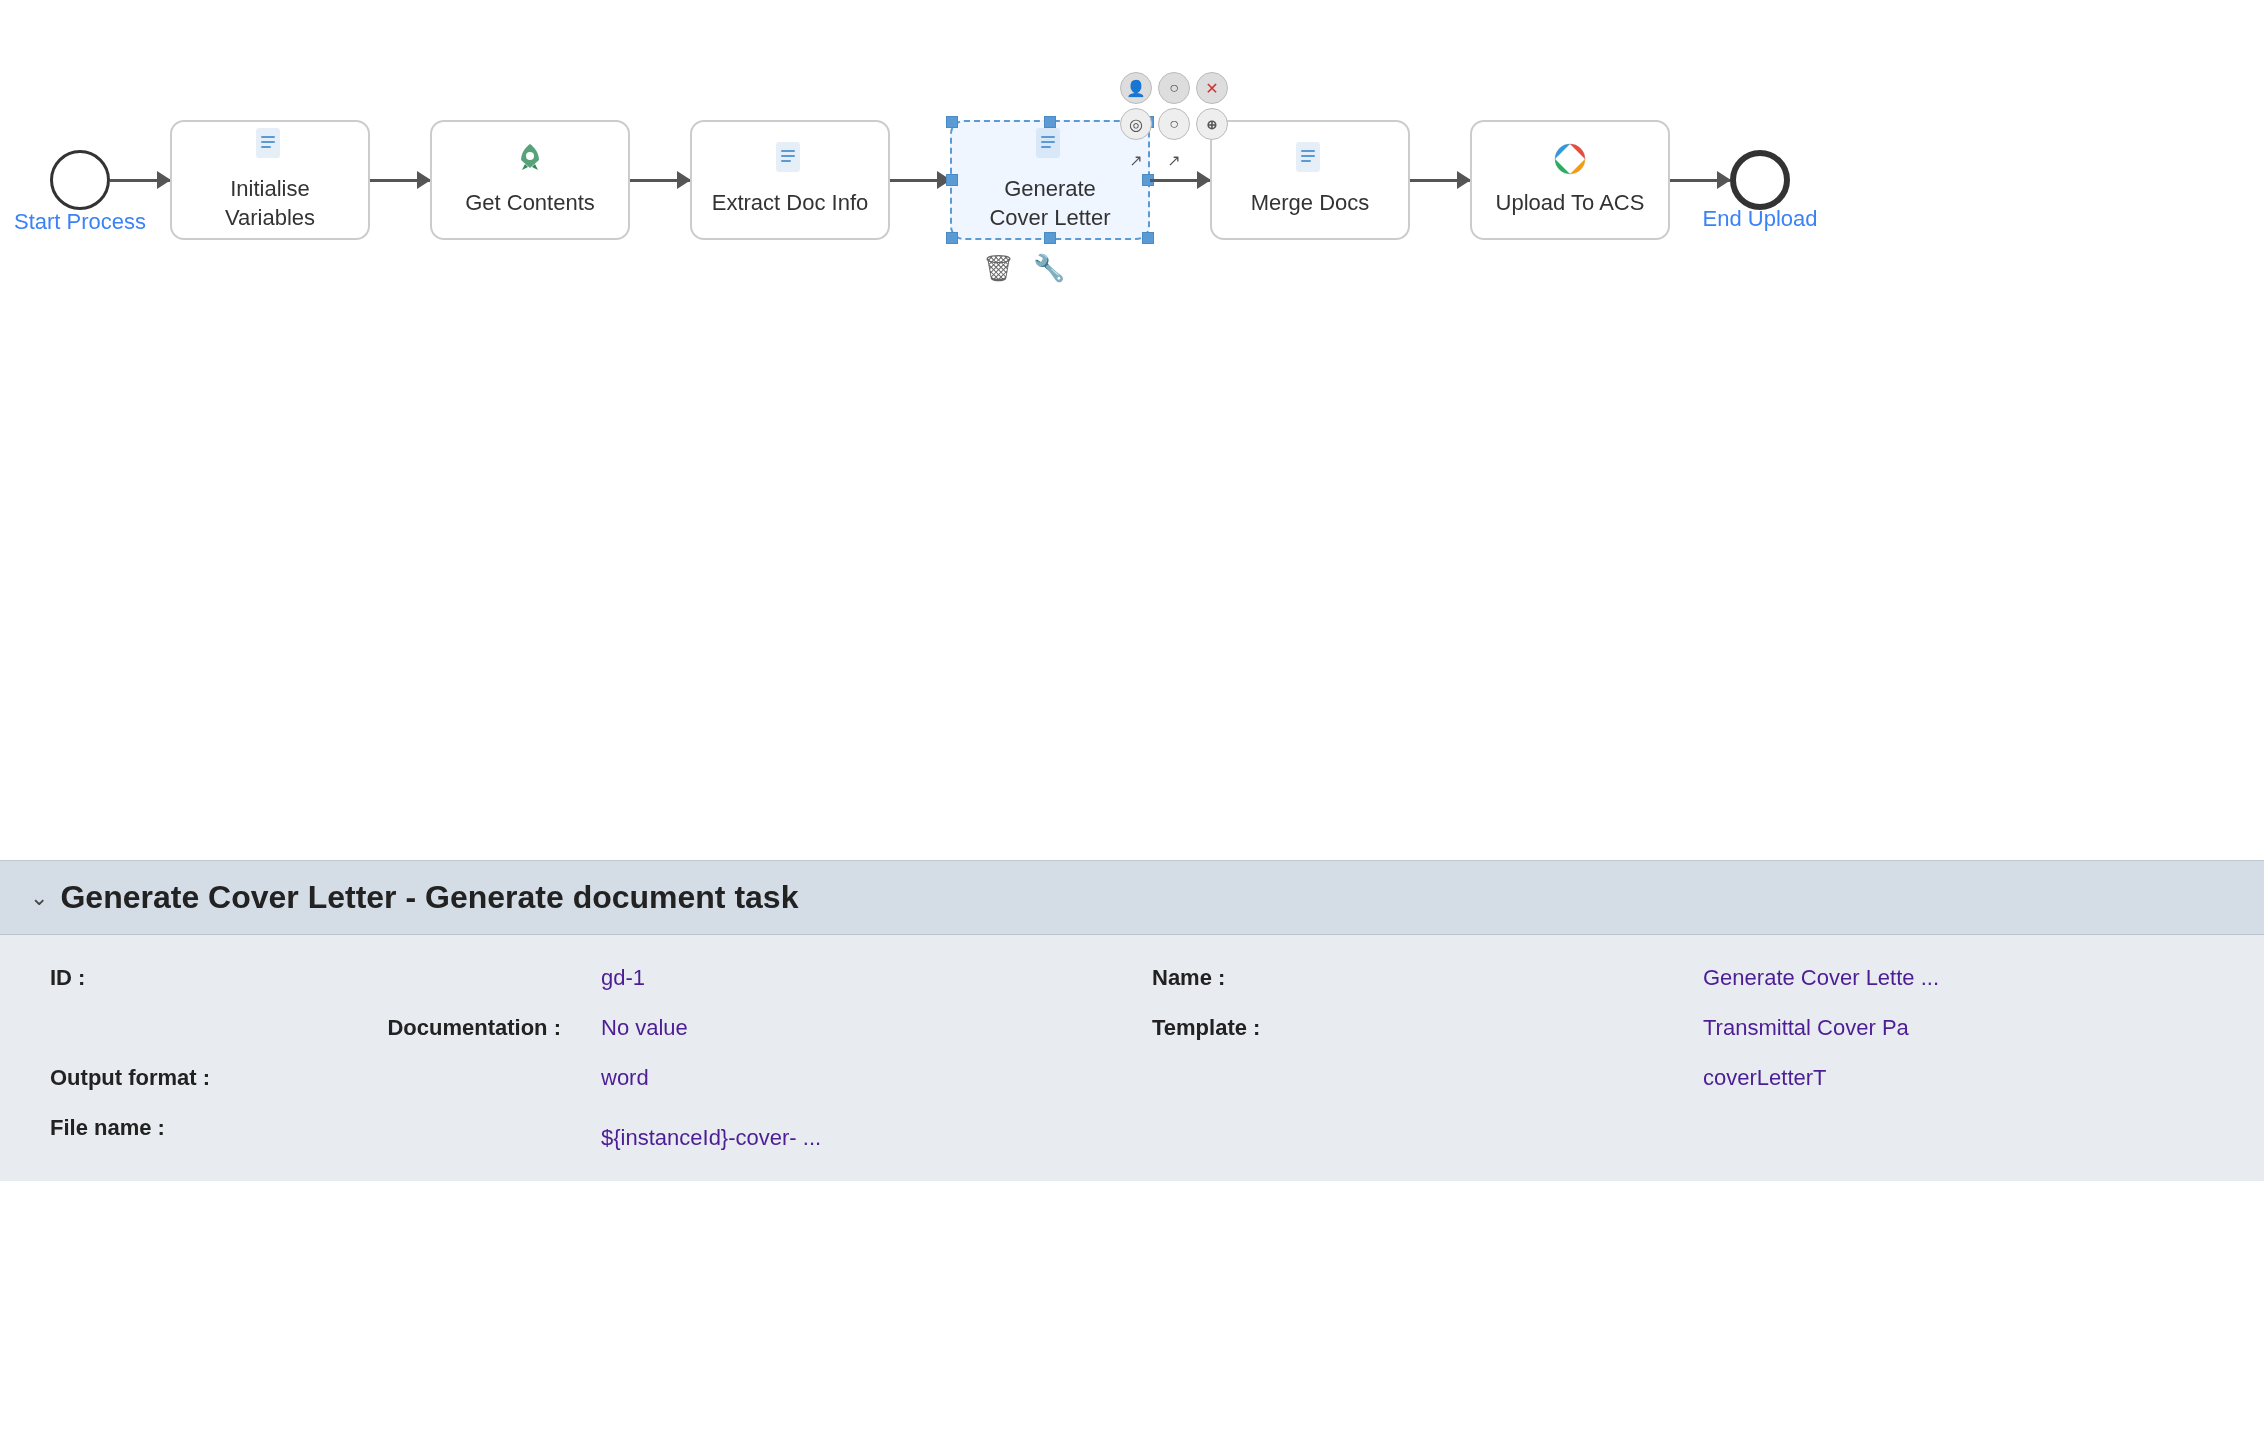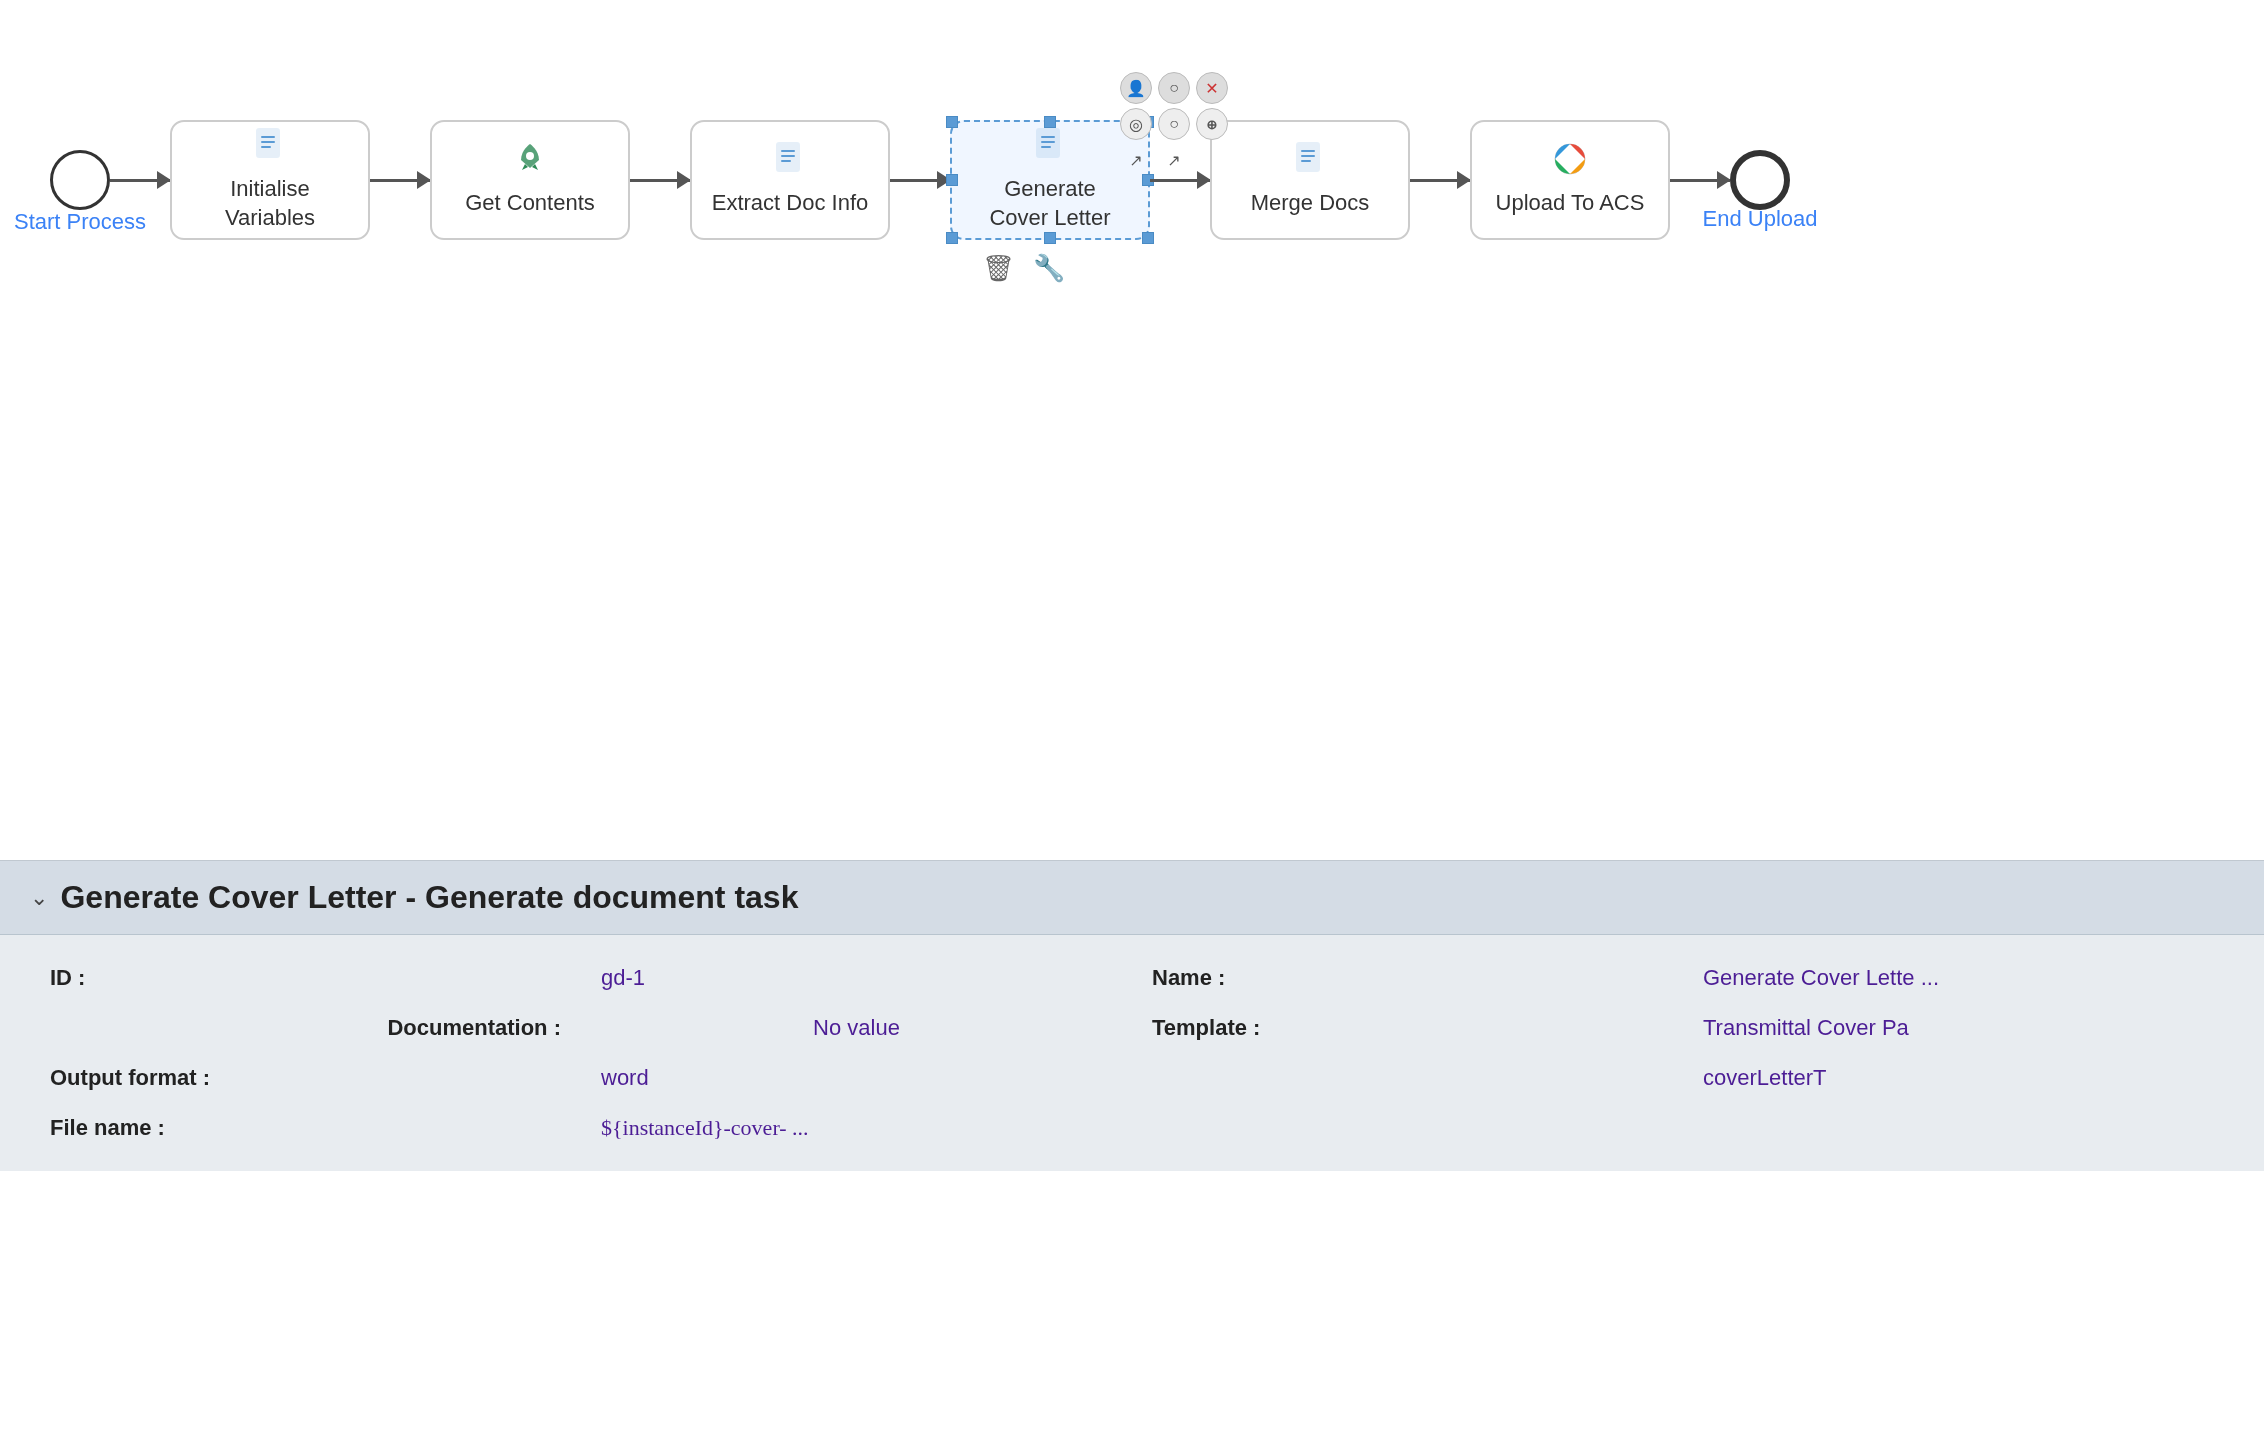--- a/index.html
+++ b/index.html
@@ -377,27 +377,27 @@
         </div>
         <div class="panel-field" style="margin-top:24px;">
           <span class="field-label">File name :</span>
         </div>
       </div>
 
       <div>
         <div class="panel-field">
           <span class="field-value">gd-1</span>
         </div>
-        <div class="panel-field" style="margin-top:24px;align-items:center;">
+        <div class="panel-field" style="margin-top:24px;">
           <span class="field-value">No value</span>
         </div>
         <div class="panel-field" style="margin-top:24px;">
           <span class="field-value">word</span>
         </div>
-        <div class="panel-field" style="margin-top:24px;font-family:Liberation Serif, serif;">
+        <div class="panel-field" style="margin-top:34px;">
           <span class="field-value">${instanceId}-cover- ...</span>
         </div>
       </div>
 
       <div>
         <div class="panel-field">
           <span class="field-label">Name :</span>
         </div>
         <div class="panel-field" style="margin-top:24px;">
           <span class="field-label">Template :</span>

